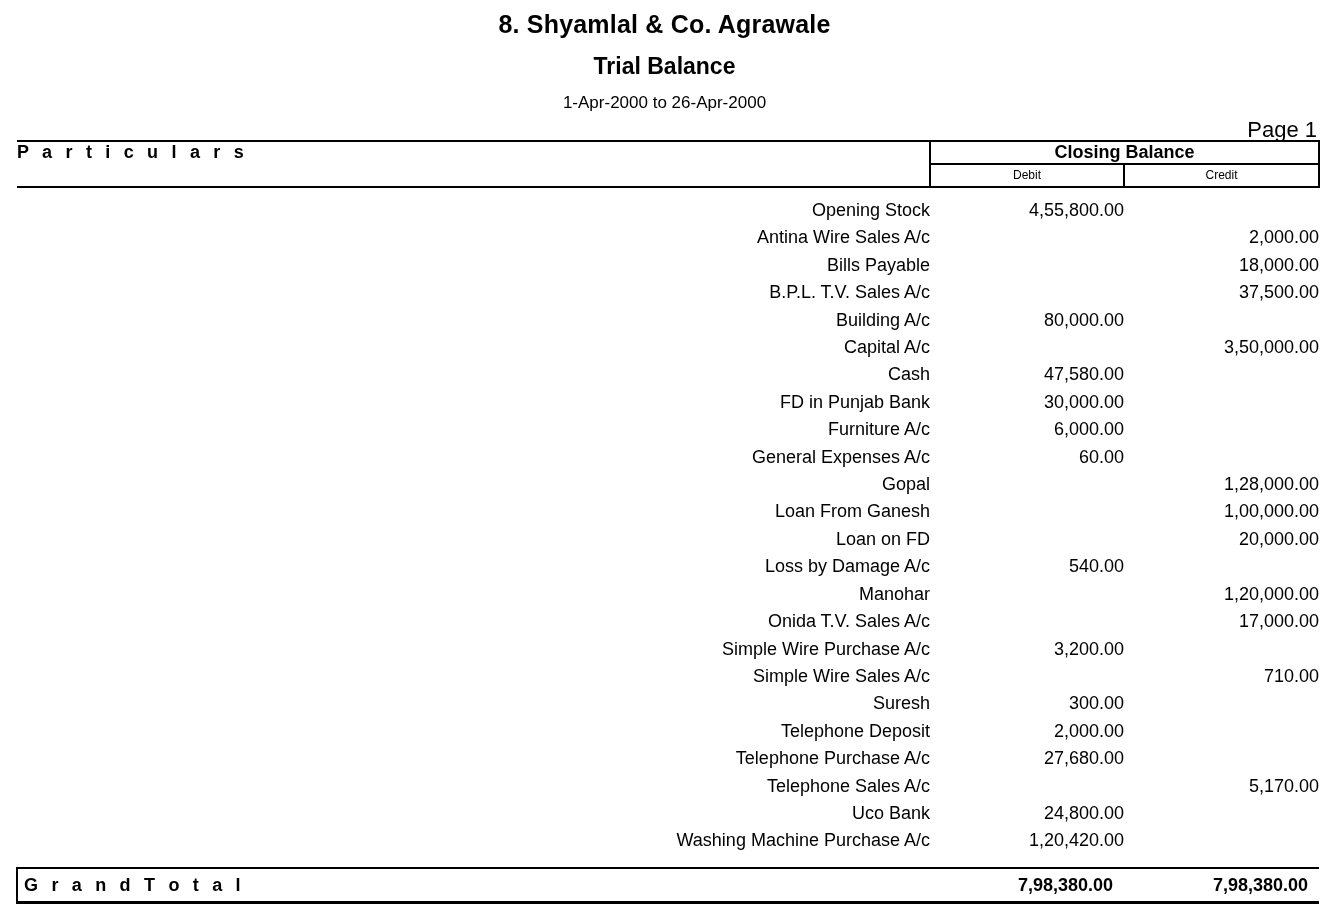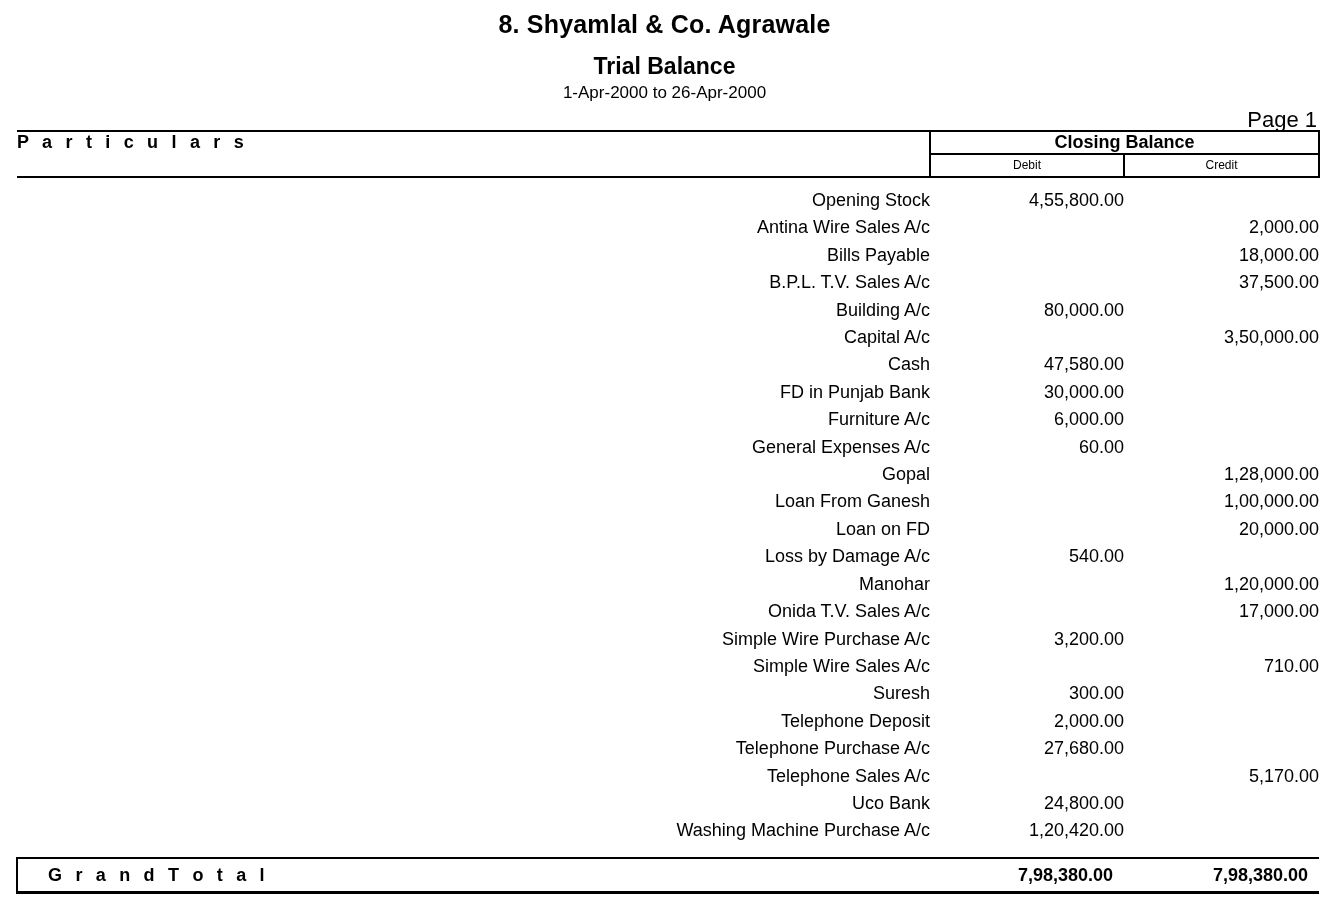--- a/index.html
+++ b/index.html
@@ -36,21 +36,21 @@
   .report-title {
     font-size: 23px;
     font-weight: bold;
     line-height: 28px;
     margin-top: 13px;
   }
   .report-period {
     font-size: 17px;
     font-weight: normal;
     line-height: 21px;
-    margin-top: 2px;
+    margin-top: 12px;
   }
 
   
   .page-number-row {
     margin-top: 7px;
     padding-right: 12px;
     text-align: right;
     font-size: 22px;
     line-height: 20px;
   }
@@ -132,21 +132,21 @@
     border-top: 2px solid #000;
     border-bottom: 3px solid #000;
     font-weight: bold;
     height: 32px;
     line-height: 32px;
     padding: 0;
     white-space: nowrap;
   }
   tr.grand-total td.gt-label {
     text-align: left;
-    padding-left: 30px;
+    padding-left: 6px;
     letter-spacing: 4.2px;
     border-left: 2px solid #000;
   }
   tr.grand-total td.gt-amount {
     text-align: right;
     padding-right: 11px;
   }
 </style>
 </head>
 <body>

